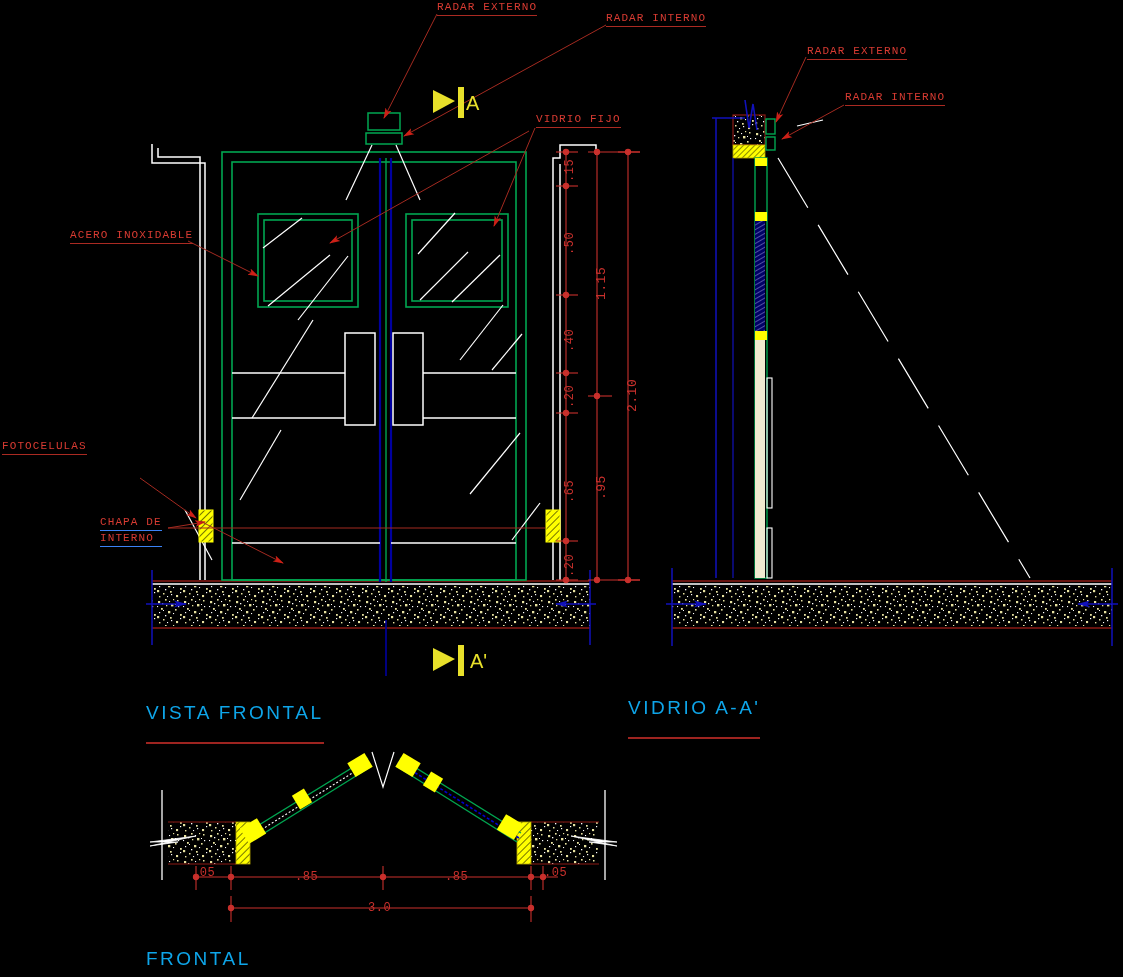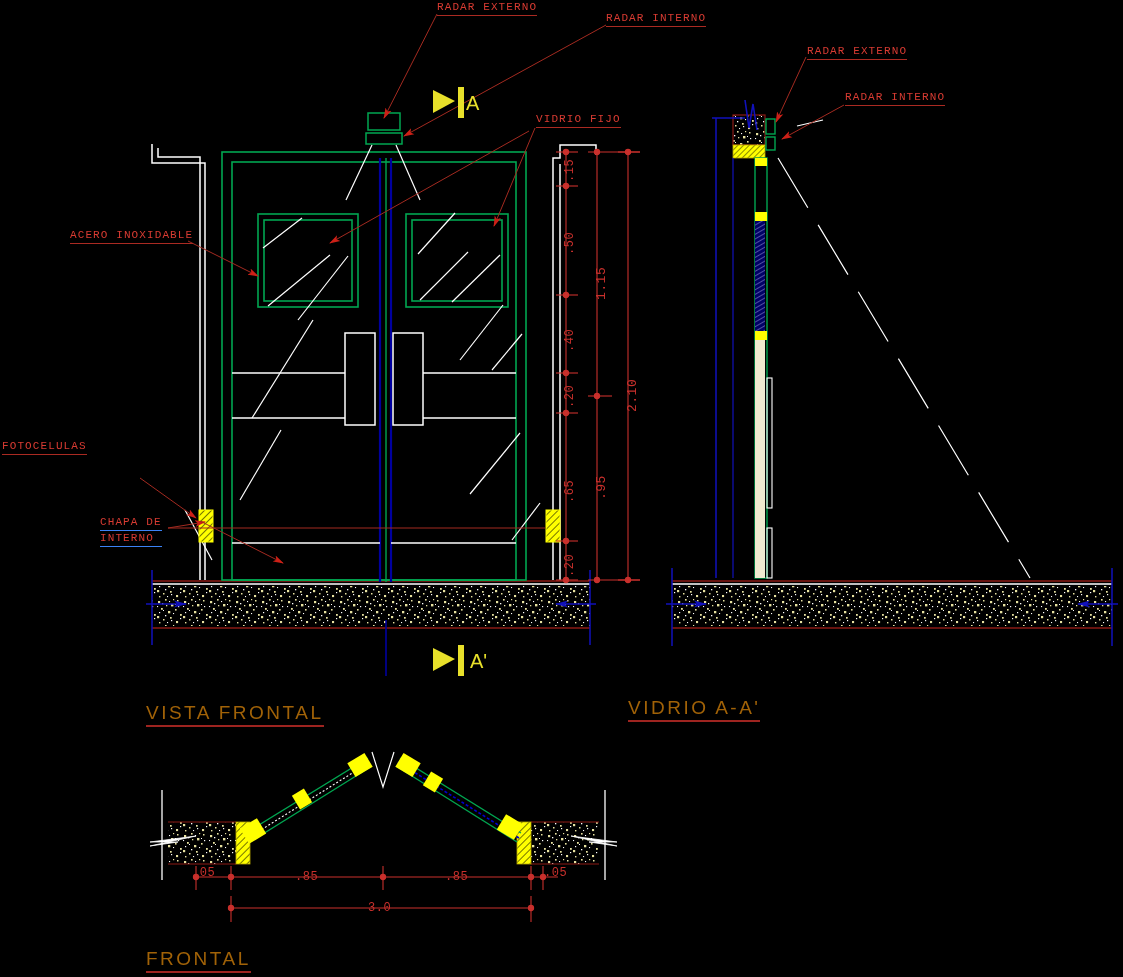--- a/index.html
+++ b/index.html
@@ -40,27 +40,27 @@
     border-bottom: 1px solid #aa2a22;
     padding-bottom: 1px;
   }
   .lbl.two-line { line-height: 15px; border-bottom: none; }
   .lbl.two-line span {
     display: block;
     border-bottom: 1px solid #3b82f6;
   }
   .title {
     position: absolute;
-    color: #a16207;
+    color: #0ea5e9;
     font-family: "Liberation Sans", sans-serif;
     font-size: 19px;
     letter-spacing: 2.5px;
     white-space: nowrap;
     border-bottom: 2px solid #9e2420;
-    padding-bottom: 1px;
+    padding-bottom: 18px;
   }
   .dimtxt {
     position: absolute;
     color: #c9302c;
     font-family: "Liberation Mono", monospace;
     font-size: 12px;
     letter-spacing: 0.5px;
     white-space: nowrap;
   }
   .dimtxt.vert {

